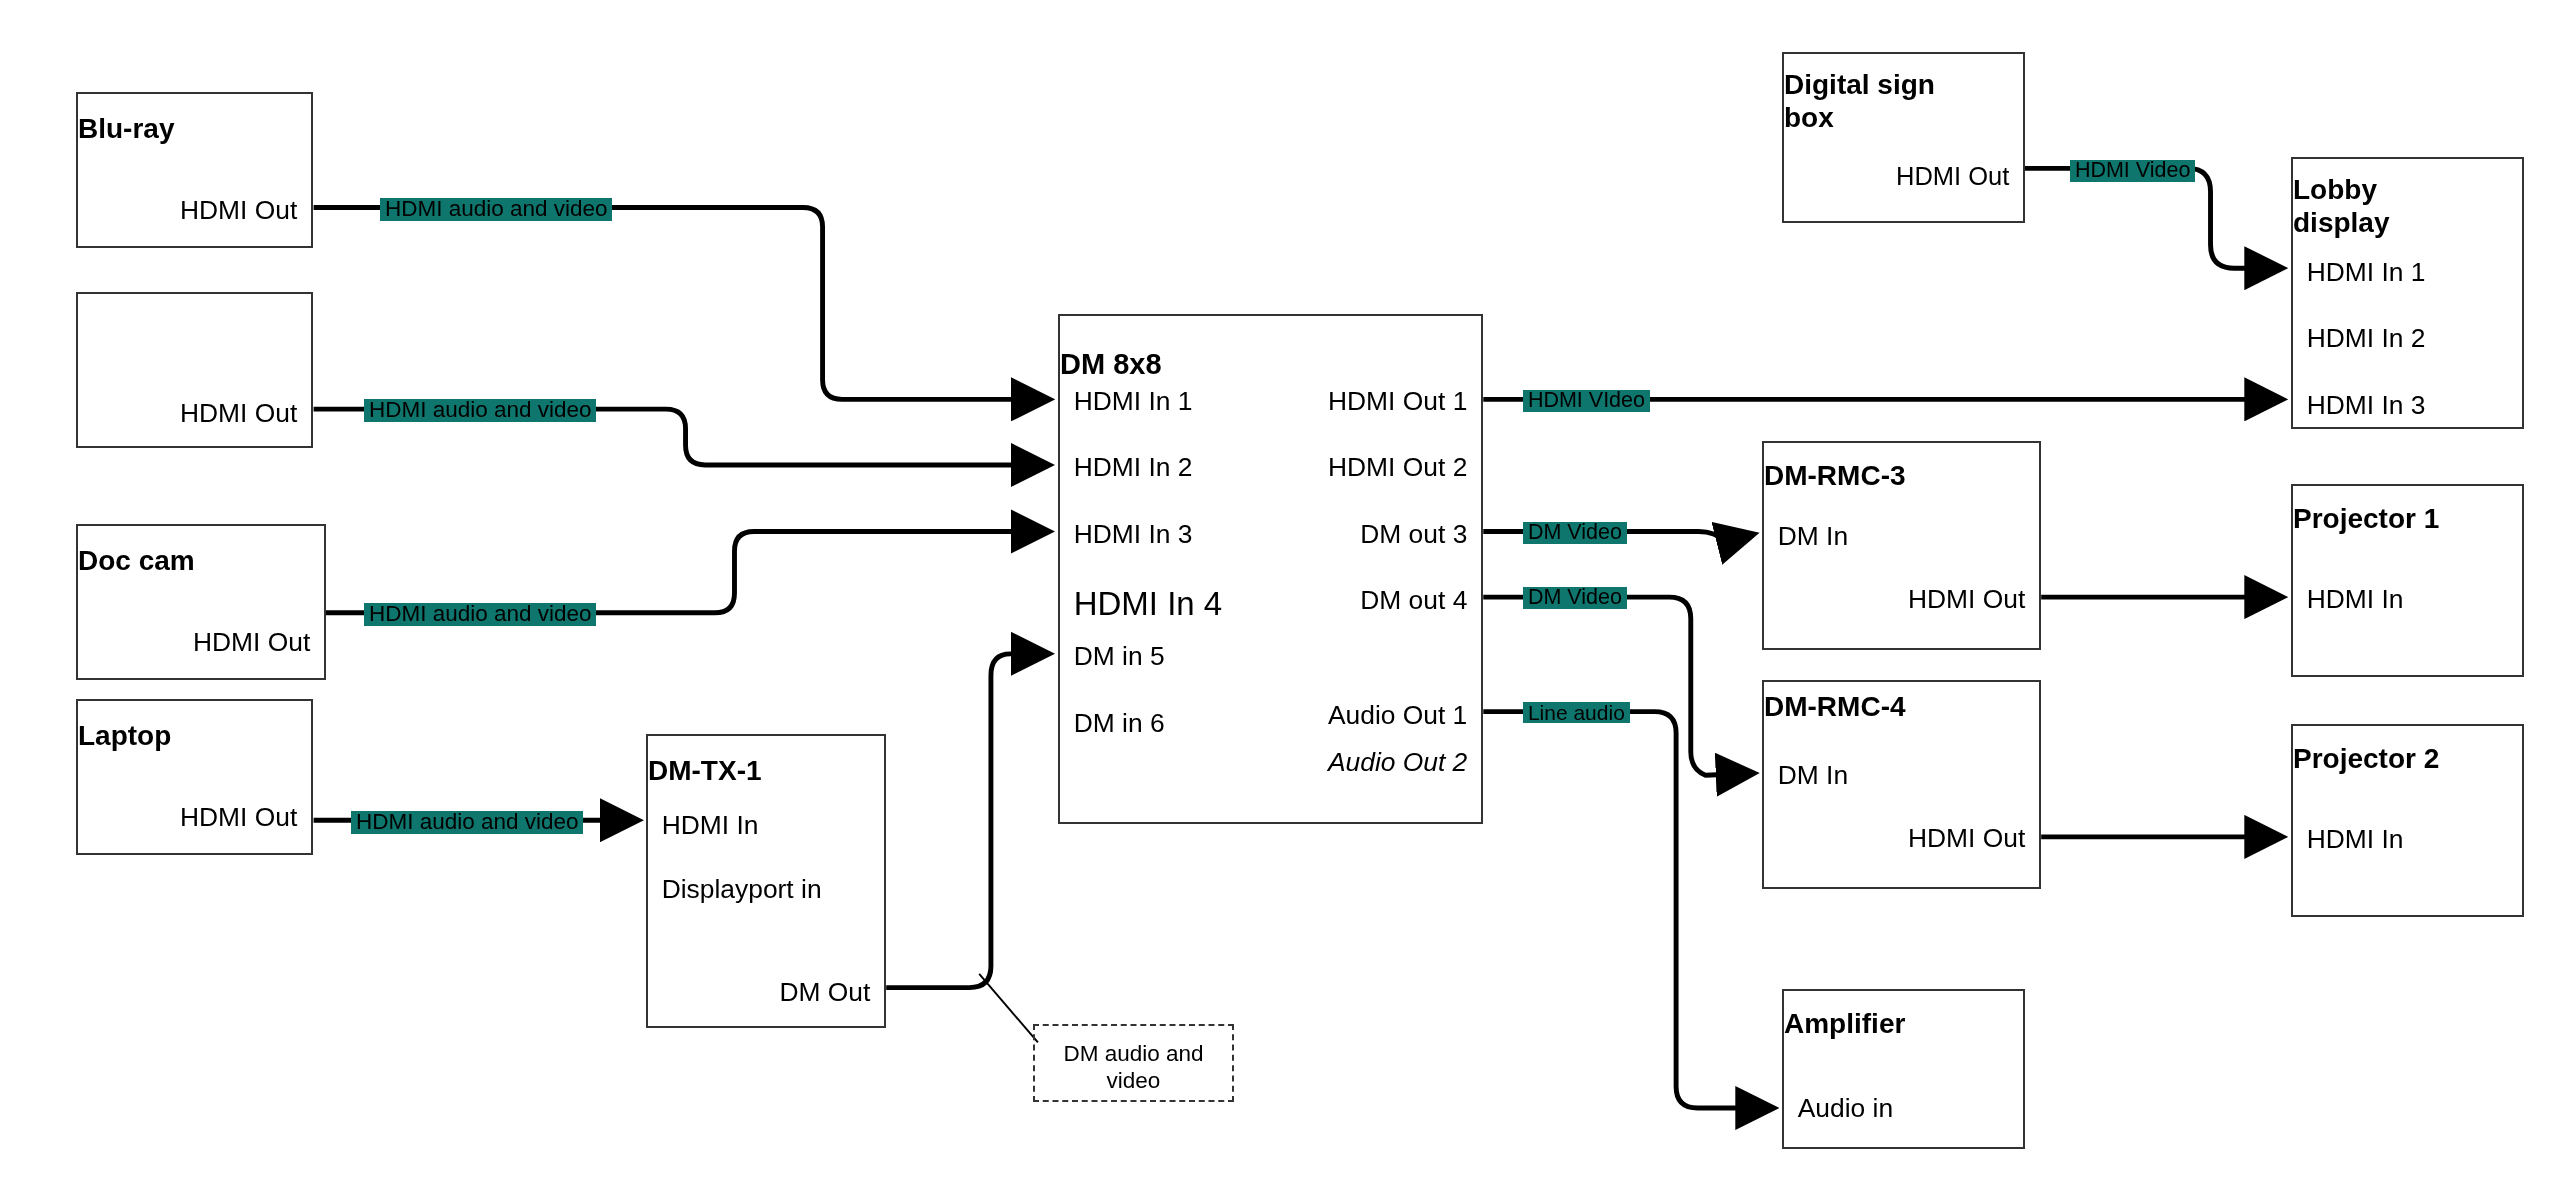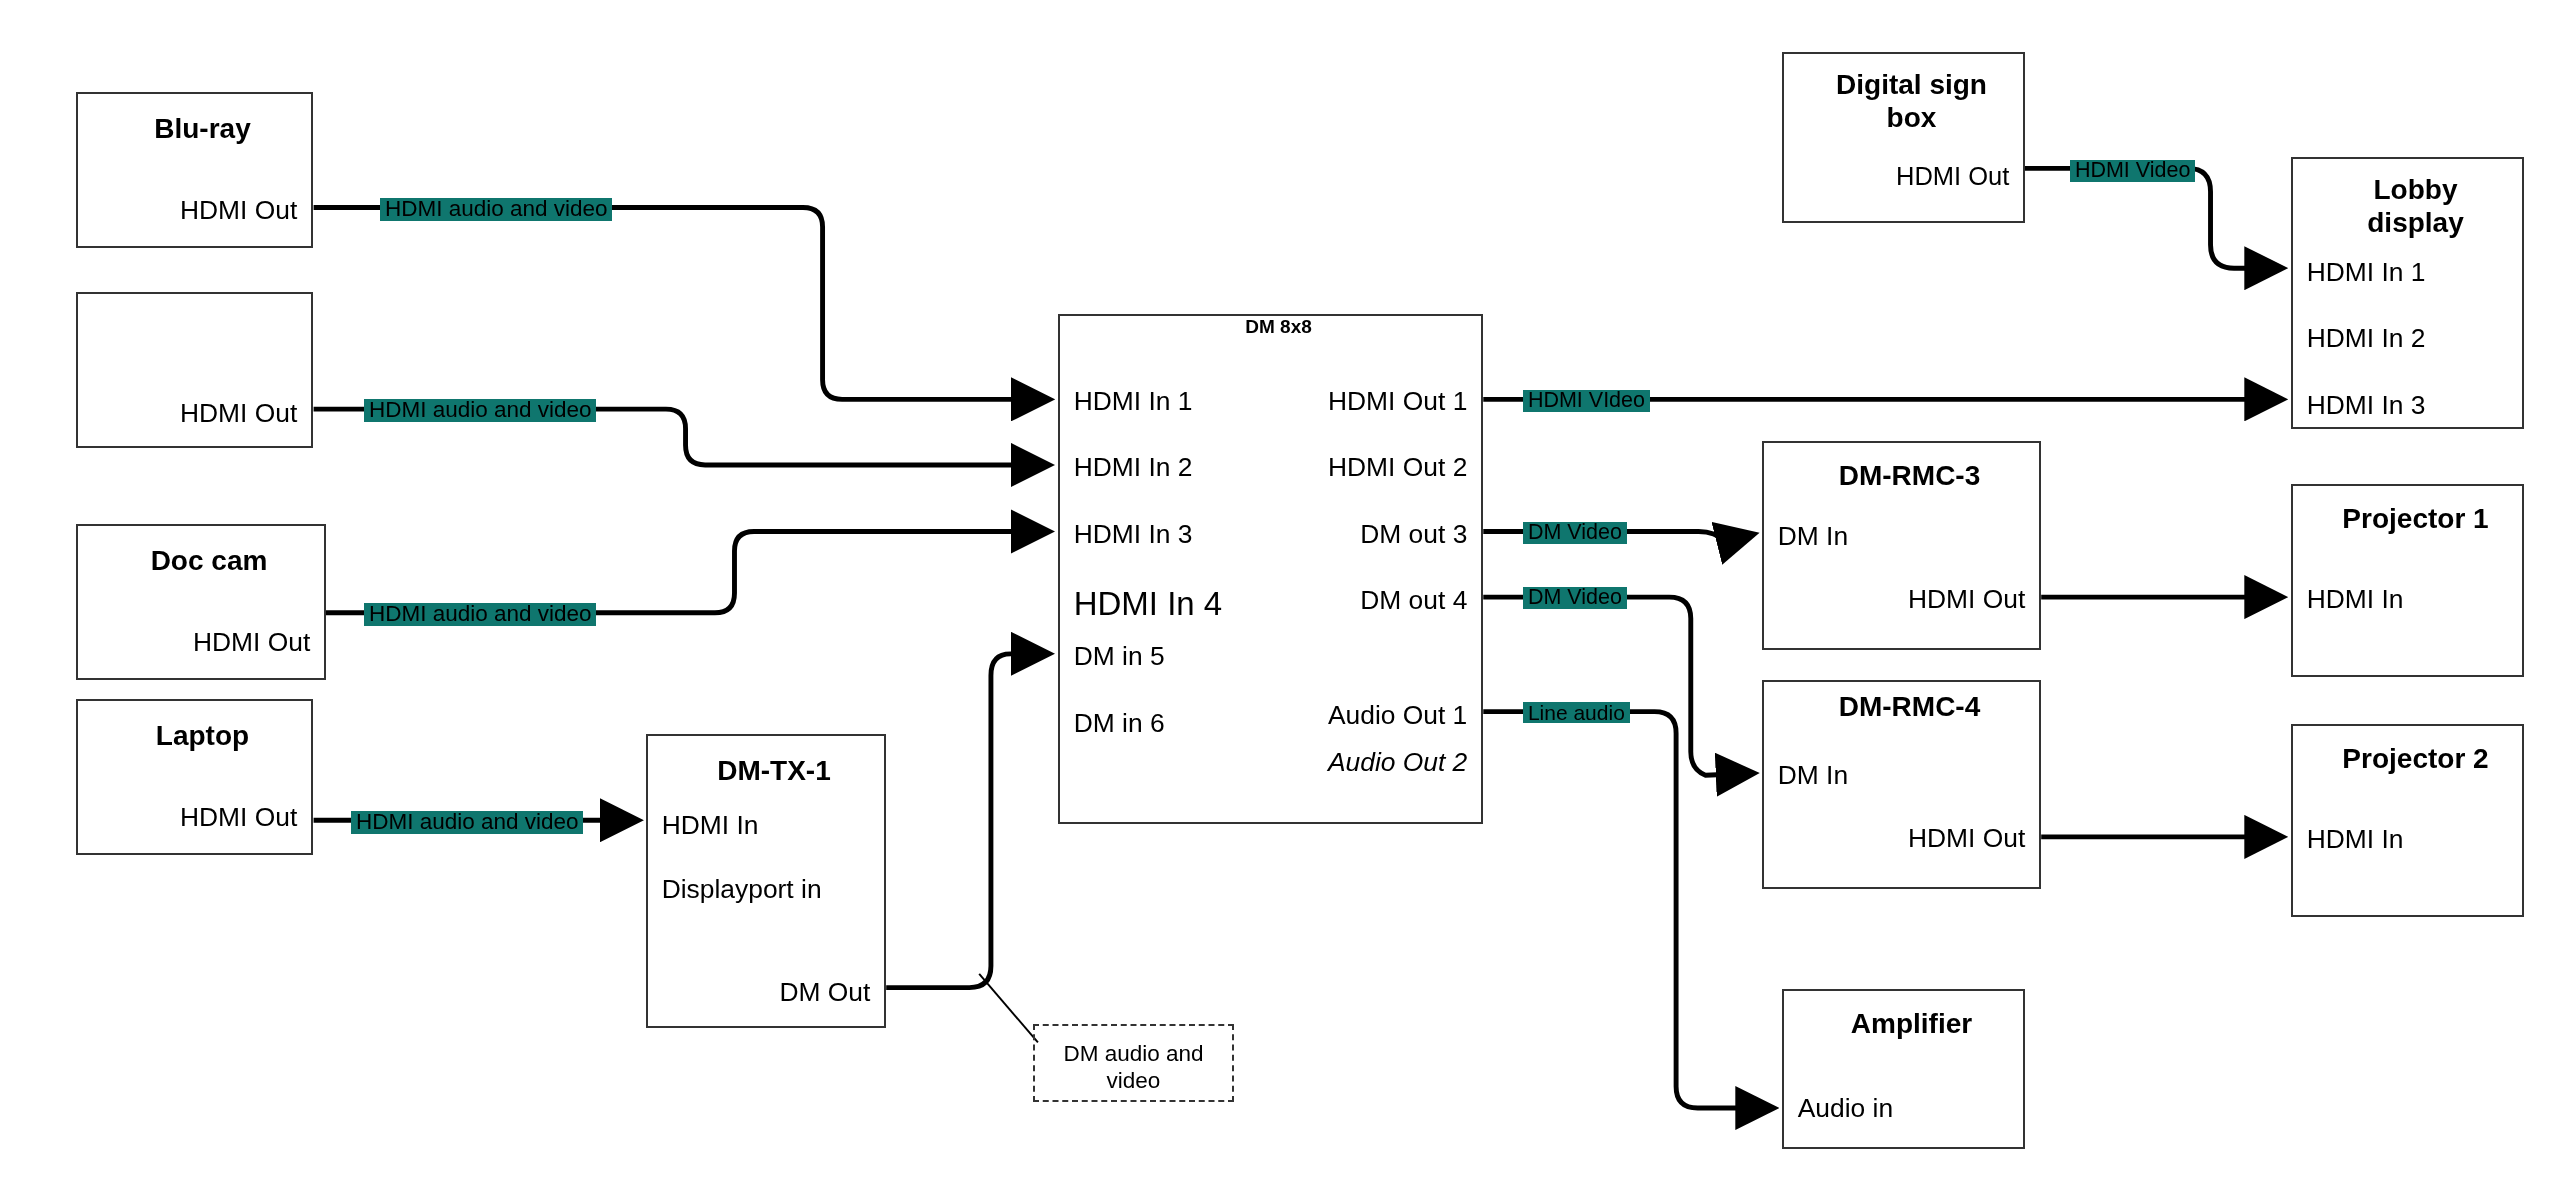--- a/index.html
+++ b/index.html
@@ -33,24 +33,23 @@
     border: 2.9px solid #333333;
     background: #ffffff;
     z-index: 2;
   }
   .node.dashed {
     border: 2px dashed #333333;
     background: transparent;
   }
   .node-title {
     font-weight: bold;
-    text-align: center;
+    text-align: left;
     white-space: pre-line;
     line-height: 1.18;
-    padding-left: 16px;
   }
   .port {
     position: absolute;
     white-space: nowrap;
     line-height: 1;
   }
   .port.left  { left: 13.7px; }
   .port.right { right: 13.7px; }
   .wire-label {
     position: absolute;
@@ -145,21 +144,21 @@
     <div class="port left" style="top:140px; font-size:26.4px;">Displayport in</div>
     <div class="port right" style="top:243px; font-size:26.4px;">DM Out</div>
   </div>
 
   <div class="node dashed" style="left:1033px; top:1024px; width:201px; height:78px;">
     <div class="callout-text" style="top:13.7px; font-size:22.5px;">DM audio and
 video</div>
   </div>
 
   <div class="node" style="left:1058px; top:314px; width:425px; height:510px;">
-    <div class="node-title" style="margin-top:0; font-size:19px;">DM 8x8</div>
+    <div class="node-title" style="margin-top:31px; font-size:29px;">DM 8x8</div>
 
     <div class="port left" style="top:72px; font-size:26.4px;">HDMI In 1</div>
     <div class="port left" style="top:138px; font-size:26.4px;">HDMI In 2</div>
     <div class="port left" style="top:205px; font-size:26.4px;">HDMI In 3</div>
     <div class="port left" style="top:271px; font-size:33px;">HDMI In 4</div>
     <div class="port left" style="top:327px; font-size:26.4px;">DM in 5</div>
     <div class="port left" style="top:394px; font-size:26.4px;">DM in 6</div>
 
     <div class="port right" style="top:72px; font-size:26.4px;">HDMI Out 1</div>
     <div class="port right" style="top:138px; font-size:26.4px;">HDMI Out 2</div>

